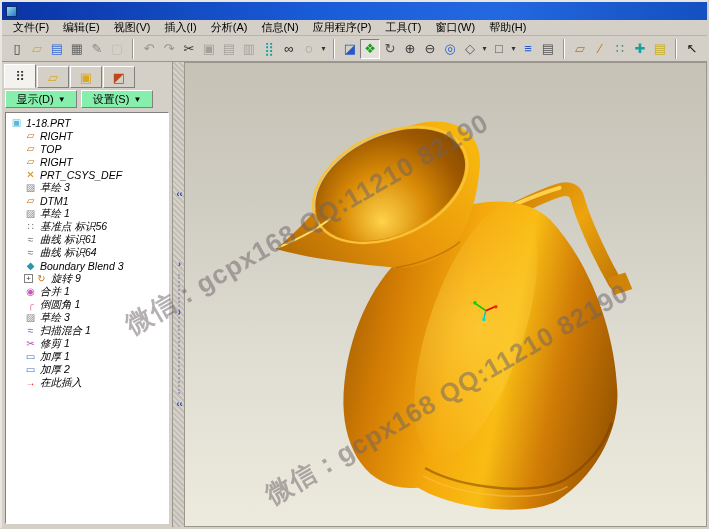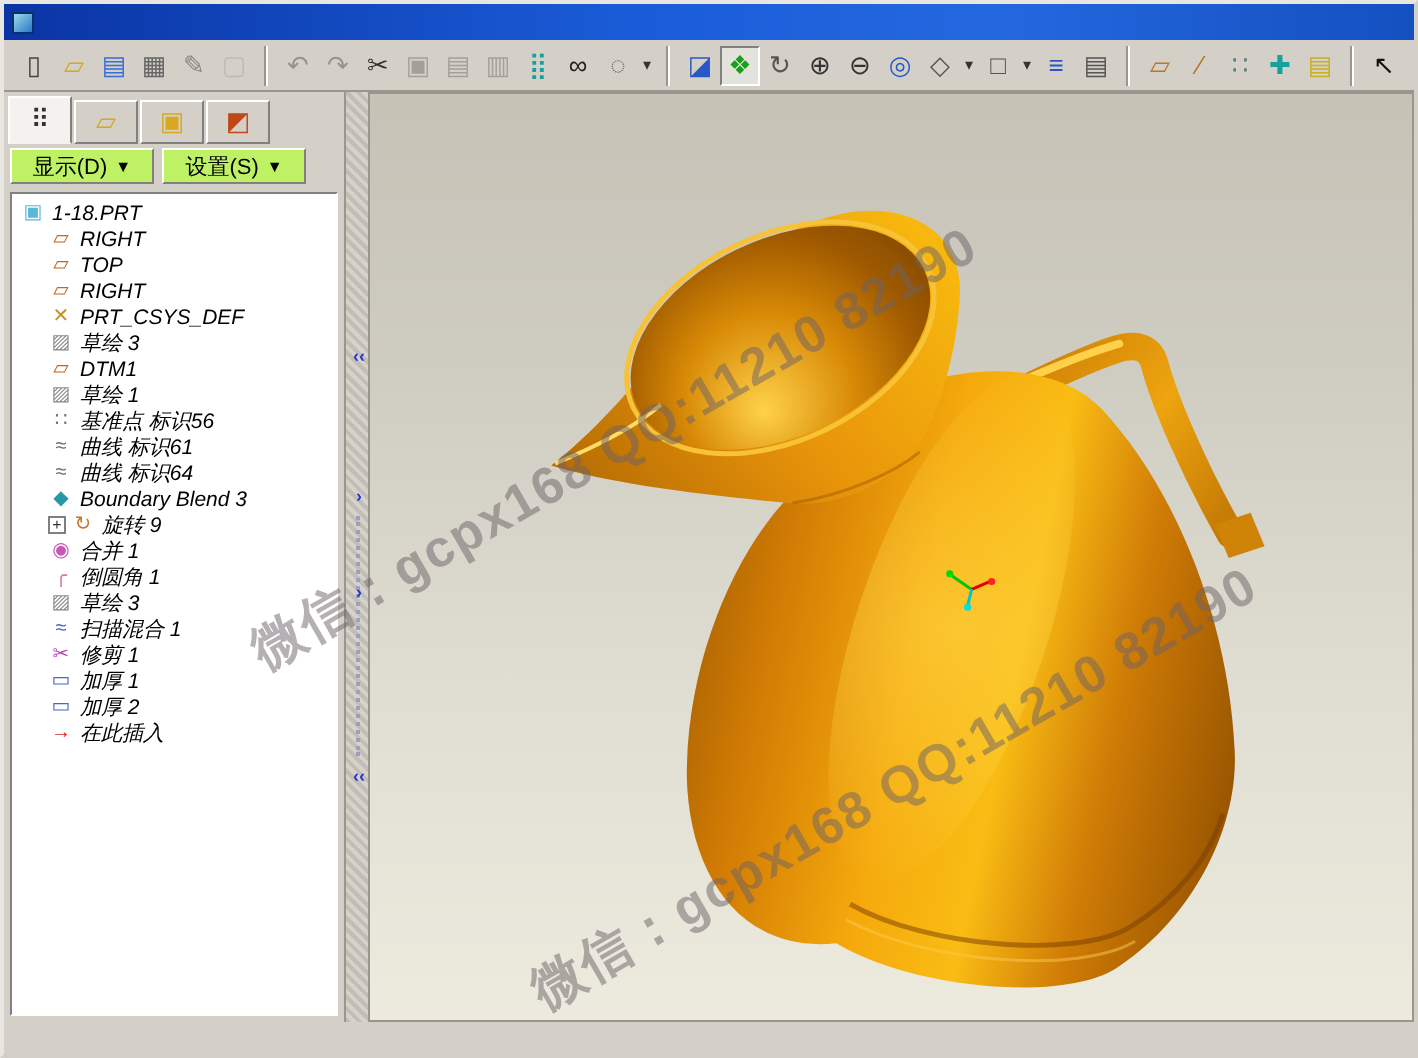--- a/index.html
+++ b/index.html
@@ -31,21 +31,21 @@
 
   
   .main{display:flex;height:465px;}
   .navigator{width:170px;display:flex;flex-direction:column;background:#d4d0c8;}
   .navtabs{height:26px;display:flex;align-items:flex-end;gap:1px;padding:2px 2px 0 2px;}
   .navtab{width:32px;height:22px;display:flex;align-items:center;justify-content:center;font-size:13px;
     background:#d4d0c8;border:1px solid;border-color:#fff #808080 #808080 #fff;cursor:default;}
   .navtab.active{background:#f4f2ee;height:24px;border-bottom-color:#f4f2ee;}
   .navbtns{height:22px;display:flex;gap:4px;padding:1px 3px;align-items:center;}
   .navbtn{flex:0 0 auto;width:72px;height:18px;font-size:11px;display:flex;align-items:center;justify-content:center;gap:4px;
-    background:#bef264;border:1px solid;border-color:#fff #808080 #808080 #fff;cursor:default;}
+    background:#86efac;border:1px solid;border-color:#fff #808080 #808080 #fff;cursor:default;}
   .navbtn .dd{font-size:8px;}
   .treewrap{flex:1;margin:2px 3px 3px 3px;background:#fff;border:1px solid;border-color:#808080 #fff #fff #808080;
     overflow:hidden;padding:3px 0 0 2px;}
   .trow{height:13px;display:flex;align-items:center;font-size:10.5px;white-space:nowrap;cursor:default;}
   .texp{width:9px;height:9px;margin-right:2px;border:1px solid #808080;background:#fff;font-size:8px;line-height:7px;
     display:flex;align-items:center;justify-content:center;color:#333;}
   .ticon{width:13px;text-align:center;margin-right:3px;font-size:10px;}
   .tlabel{color:#000;font-style:italic;}
 
   
@@ -69,20 +69,32 @@
 </style>
 </head>
 <body>
 
 <div class="window">
 
   <div class="titlebar">
     <span class="appicon"></span>
   </div>
 
+  <div class="menubar" id="menubar">
+      <div class="menu-item">文件(F)</div>
+      <div class="menu-item">编辑(E)</div>
+      <div class="menu-item">视图(V)</div>
+      <div class="menu-item">插入(I)</div>
+      <div class="menu-item">分析(A)</div>
+      <div class="menu-item">信息(N)</div>
+      <div class="menu-item">应用程序(P)</div>
+      <div class="menu-item">工具(T)</div>
+      <div class="menu-item">窗口(W)</div>
+      <div class="menu-item">帮助(H)</div>
+    </div>
 
   <div class="toolbar" id="toolbar">
       <div class="tgroup">
         <div class="tbtn">
           <span style="color: rgb(68, 68, 68);">▯</span>
         </div>
         <div class="tbtn">
           <span style="color: rgb(216, 168, 32);">▱</span>
         </div>
         <div class="tbtn">

